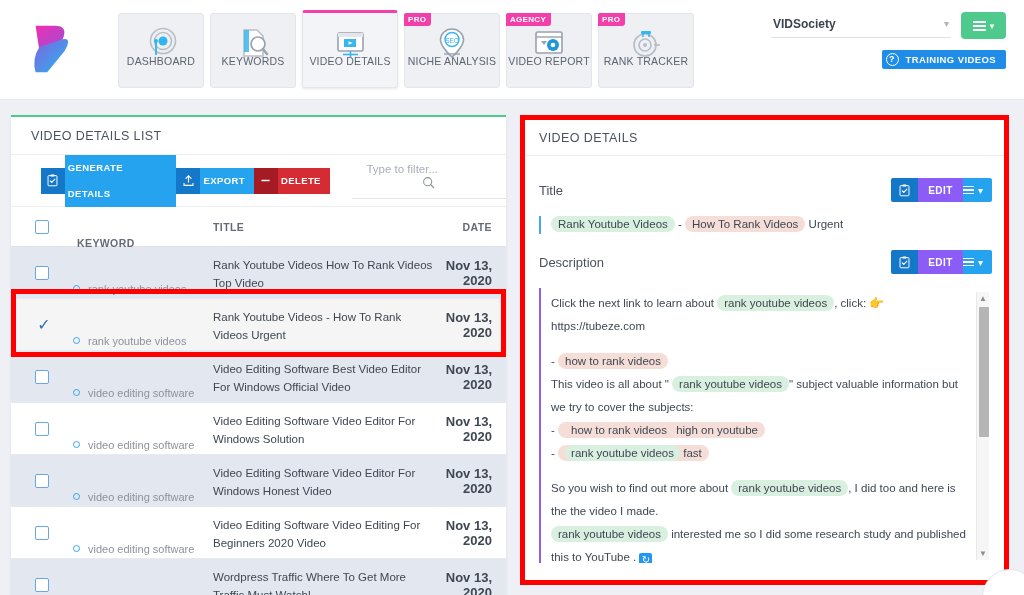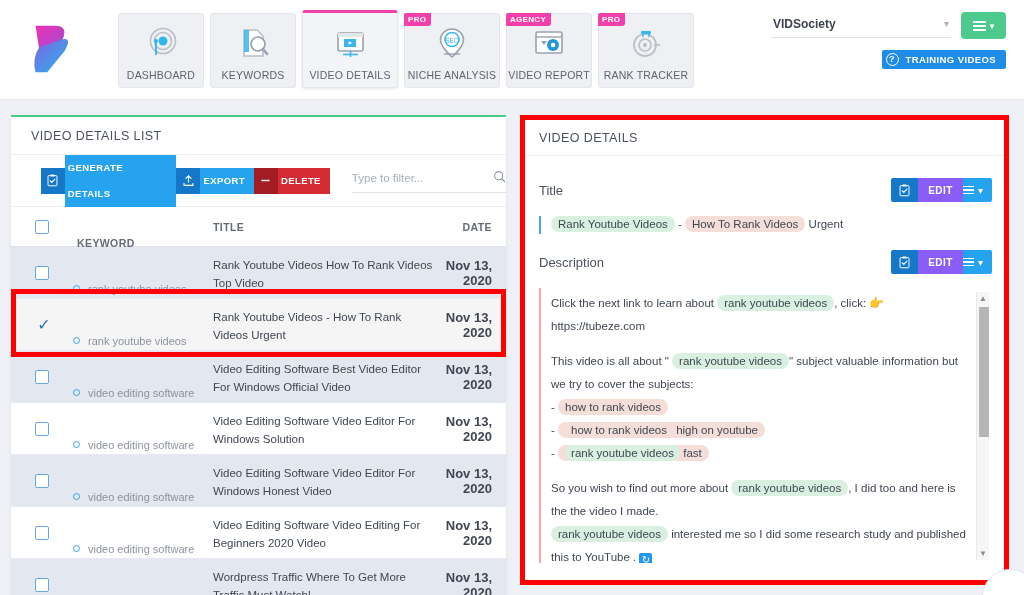--- a/index.html
+++ b/index.html
@@ -25,21 +25,21 @@
     display: flex; gap: 6px; align-items: flex-start;
   }
   .navtile {
     position: relative;
     width: 86px; height: 75px;
     background: #eef0f4;
     border: 1px solid #e2e5ea;
     border-radius: 3px;
     display: flex; flex-direction: column;
     align-items: center; justify-content: flex-end;
-    padding-bottom: 6px;
+    padding-bottom: 20px;
     cursor: pointer;
   }
   .navtile.wide { width: 96px; }
   .navtile.active {
     background: #f3f4f7;
     border-top: 3px solid #f23fa9;
     height: 78px;
     margin-top: -3px;
     box-shadow: 0 1px 3px rgba(0,0,0,.10);
   }
@@ -129,20 +129,21 @@
   .btn.gen .blabel { background: #26a3ef; }
   .btn.exp .bicon { background: #1477c8; }
   .btn.exp .blabel { background: #26a3ef; }
   .btn.del .bicon { background: #a51b23; }
   .btn.del .blabel { background: #d52b33; }
   .filterbox {
     margin-left: 22px; width: 155px;
     border-bottom: 1px solid #e0e3e9;
     display: flex; align-items: center; justify-content: space-between;
     padding-bottom: 5px;
+    flex-direction: column;
   }
   .filterbox input {
     border: 0; outline: 0; font-size: 11.5px; color: #4b525e;
     font-family: "Liberation Sans", sans-serif; width: 125px; background: transparent;
   }
   .filterbox input::placeholder { color: #a9afb8; }
 
   
   .thead {
     height: 40px; display: flex; align-items: center;
@@ -226,21 +227,21 @@
   .editbtn .edrop .bars { display: flex; flex-direction: column; gap: 2px; }
   .editbtn .edrop .bars i { display: block; width: 11px; height: 1.6px; background: #fff; }
 
   .titleval {
     border-left: 2px solid #49a6e8;
     padding: 2px 0 4px 10px;
     font-size: 11.5px; color: #3f4752;
     margin-bottom: 16px;
   }
   .descbox {
-    border-left: 2px solid #fca5a5;
+    border-left: 2px solid #8b5cf6;
     padding: 4px 22px 4px 10px;
     position: relative;
     height: 275px;
     overflow: hidden;
   }
   .descline {
     font-size: 11.5px; color: #3f4752; line-height: 23px;
   }
   .spacer { height: 12px; }
   .hl-g {
@@ -637,27 +638,27 @@
       <div class="descline">
         <span>Click the next link to learn about</span>
         <span class="hl-g">rank youtube videos</span><span>, click:</span>
         <span class="pointemoji">👉</span>
         <span>https://tubeze.com</span>
       </div>
 
       <div class="spacer"></div>
 
       <div class="descline">
+        <span>-</span>
+        <span class="hl-r">how to rank videos</span>
+      </div>
+
+      <div class="descline">
         <span>This video is all about "</span>
         <span class="hl-g">rank youtube videos</span><span>" subject valuable information but we try to cover the subjects:</span>
-      </div>
-
-      <div class="descline">
-        <span>-</span>
-        <span class="hl-r">how to rank videos</span>
       </div>
 
       <div class="descline">
         <span>-</span>
         <span class="hl-r"><span class="hl-r">how to rank videos</span> <span>high on youtube</span></span>
       </div>
 
       <div class="descline">
         <span>-</span>
         <span class="hl-r"><span class="hl-g">rank youtube videos</span> <span>fast</span></span>

